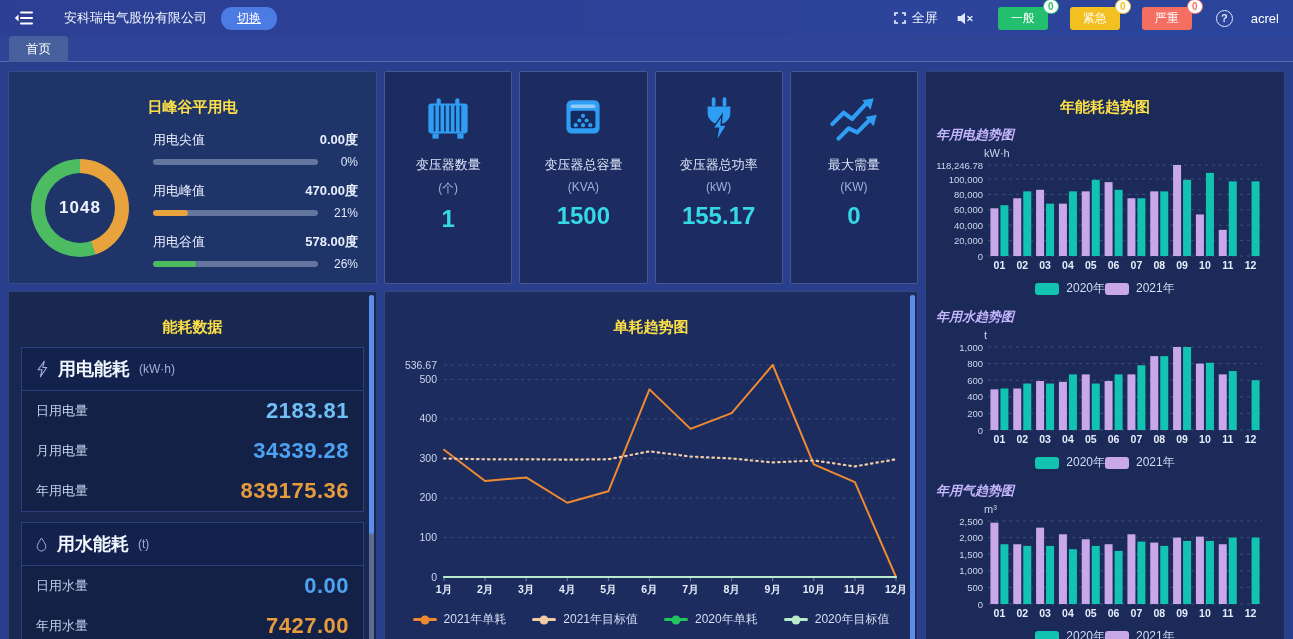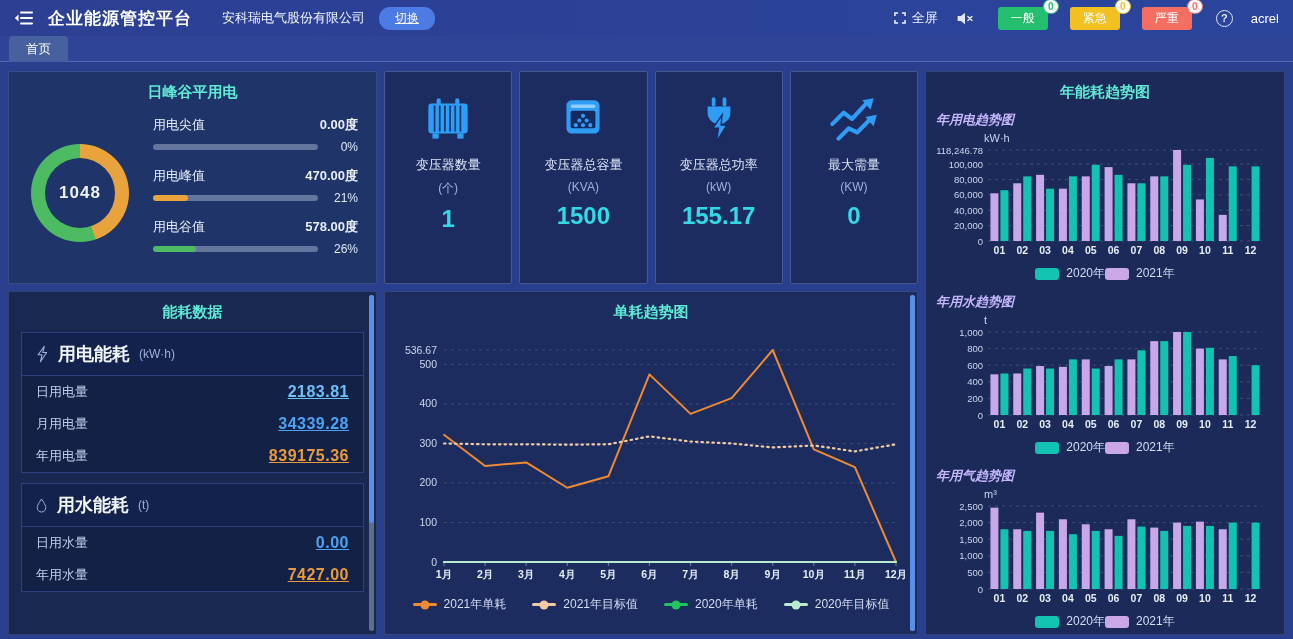--- a/index.html
+++ b/index.html
@@ -34,21 +34,21 @@
   .tabbar { height:26px; background:#2f4497; border-bottom:1px solid rgba(160,180,230,.35); }
   .tab { display:inline-block; height:26px; line-height:26px; padding:0 17px; margin-left:9px;
     background:#47619e; color:#fff; font-size:12.5px; border-radius:4px 4px 0 0; cursor:pointer; }
 
   
   .grid { display:grid; grid-template-columns:369px 1fr 360px; gap:7px;
     height:577px; padding:9px 8px 7px; }
   .col { display:flex; flex-direction:column; gap:7px; min-width:0; }
   .panel { background:#1c2c5e; border:1px solid rgba(110,140,210,.28); border-radius:2px;
     position:relative; overflow:hidden; }
-  .ptitle { text-align:center; font-size:15px; font-weight:700; color:#5eead4; padding-top:11px; }
+  .ptitle { text-align:center; font-size:15px; font-weight:700; color:#fde047; padding-top:26px; }
 
   
   .panel-peak { height:213px; background:#1f3469; }
   .peak-body { display:flex; align-items:center; padding:14px 18px 0 22px; gap:24px; }
   .donut { width:98px; height:98px; border-radius:50%; position:relative; flex:none; }
   .donut-hole { position:absolute; inset:14px; border-radius:50%; background:#1f3469;
     display:flex; align-items:center; justify-content:center;
     font-size:17px; font-weight:700; color:#eef2fb; letter-spacing:1px; }
   .peak-rows { flex:1; }
   .prow { margin-bottom:13px; }
@@ -61,21 +61,21 @@
 
   
   .panel-energy { flex:1; background:#192850; }
   .esec { border:1px solid #2c4080; background:rgba(9,20,52,.35); margin:10px 12px 0; }
   .esec-head { display:flex; align-items:center; gap:9px; padding:9px 13px;
     background:#13224c; border-bottom:1px solid #2c4080; }
   .esec-name { font-size:18px; font-weight:700; color:#f2f6ff; }
   .esec-unit { font-size:12px; color:#9fb0d6; }
   .erow { display:flex; justify-content:space-between; align-items:center; padding:7px 14px; }
   .erow-label { font-size:13px; color:#c2d0ec; }
-  .erow-val { font-size:16px; font-weight:600; letter-spacing:.5px;text-decoration:underline; }
+  .erow-val { font-size:22px; font-weight:600; letter-spacing:.5px; }
 
   
   .scroll-y { position:absolute; top:3px; bottom:3px; right:2px; width:5px;
     border-radius:3px; background:#5f6d8f; cursor:pointer; }
   .scroll-thumb { position:absolute; top:0; width:100%; background:#5b8ee8; border-radius:3px; }
 
   
   .cards { height:213px; display:grid; grid-template-columns:repeat(4,1fr); gap:7px; }
   .stat-card { background:#1d2c60; border:1px solid #45598f; border-radius:2px;
     display:flex; flex-direction:column; align-items:center; padding-top:22px; }
@@ -106,21 +106,20 @@
 <body>
 
 <header class="topbar">
   <div class="tb-left">
     <span class="icon-btn">
       <svg width="20" height="18" viewBox="0 0 20 18">
           <path d="M7 3.5h11M7 9h11M7 14.5h11" stroke="#fff" stroke-width="2" stroke-linecap="round"></path>
           <path d="M4.5 5.5v7L.8 9z" fill="#fff"></path>
         </svg>
     </span>
-    <h1 class="app-title">企业能源管控平台</h1>
   </div>
   <div class="tb-company">
     <span class="company-name">安科瑞电气股份有限公司</span>
     <button class="switch-btn">切换</button>
   </div>
   <div class="tb-right">
     <span class="fullscreen">
       <svg width="14" height="14" viewBox="0 0 22 22">
           <path d="M3 8V3h5M14 3h5v5M19 14v5h-5M8 19H3v-5" stroke="#eef2ff" stroke-width="2.4" fill="none"></path>
         </svg>

